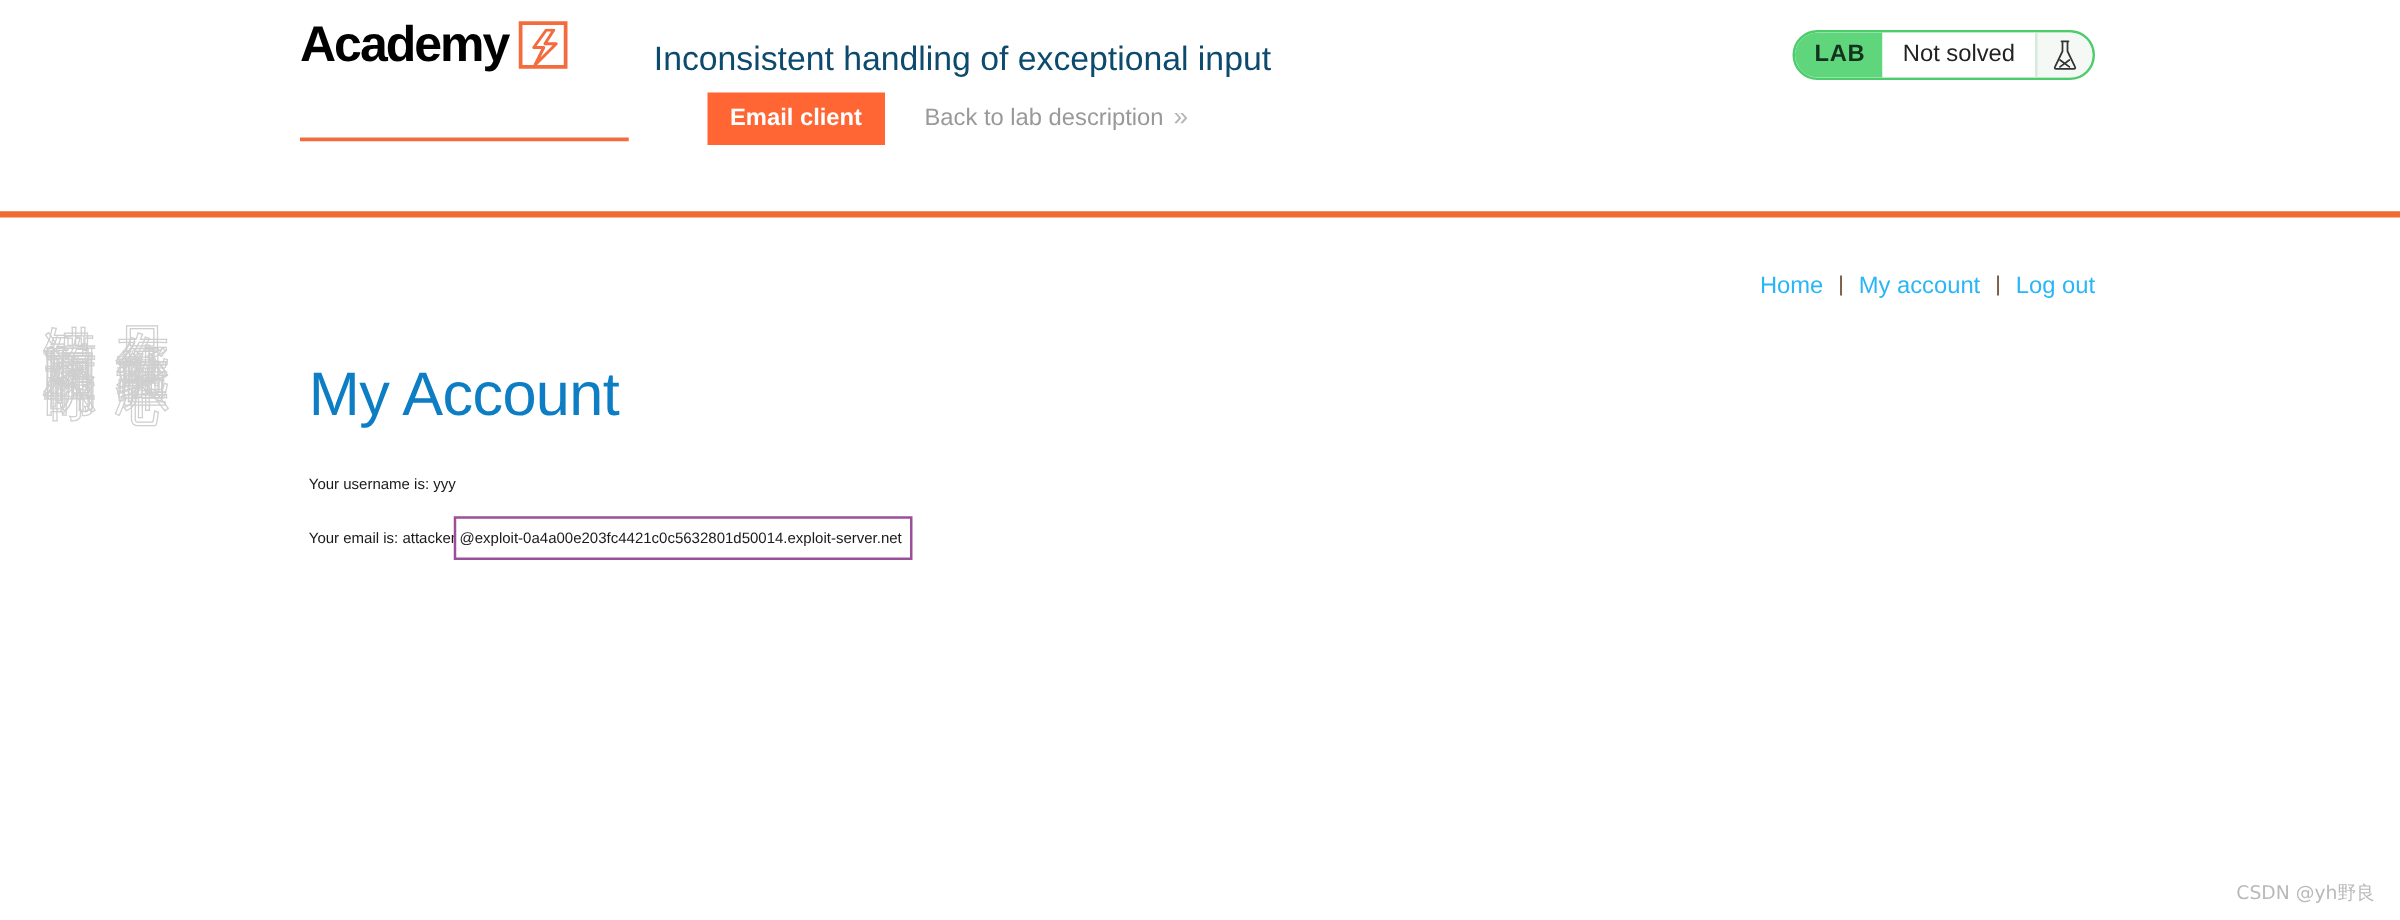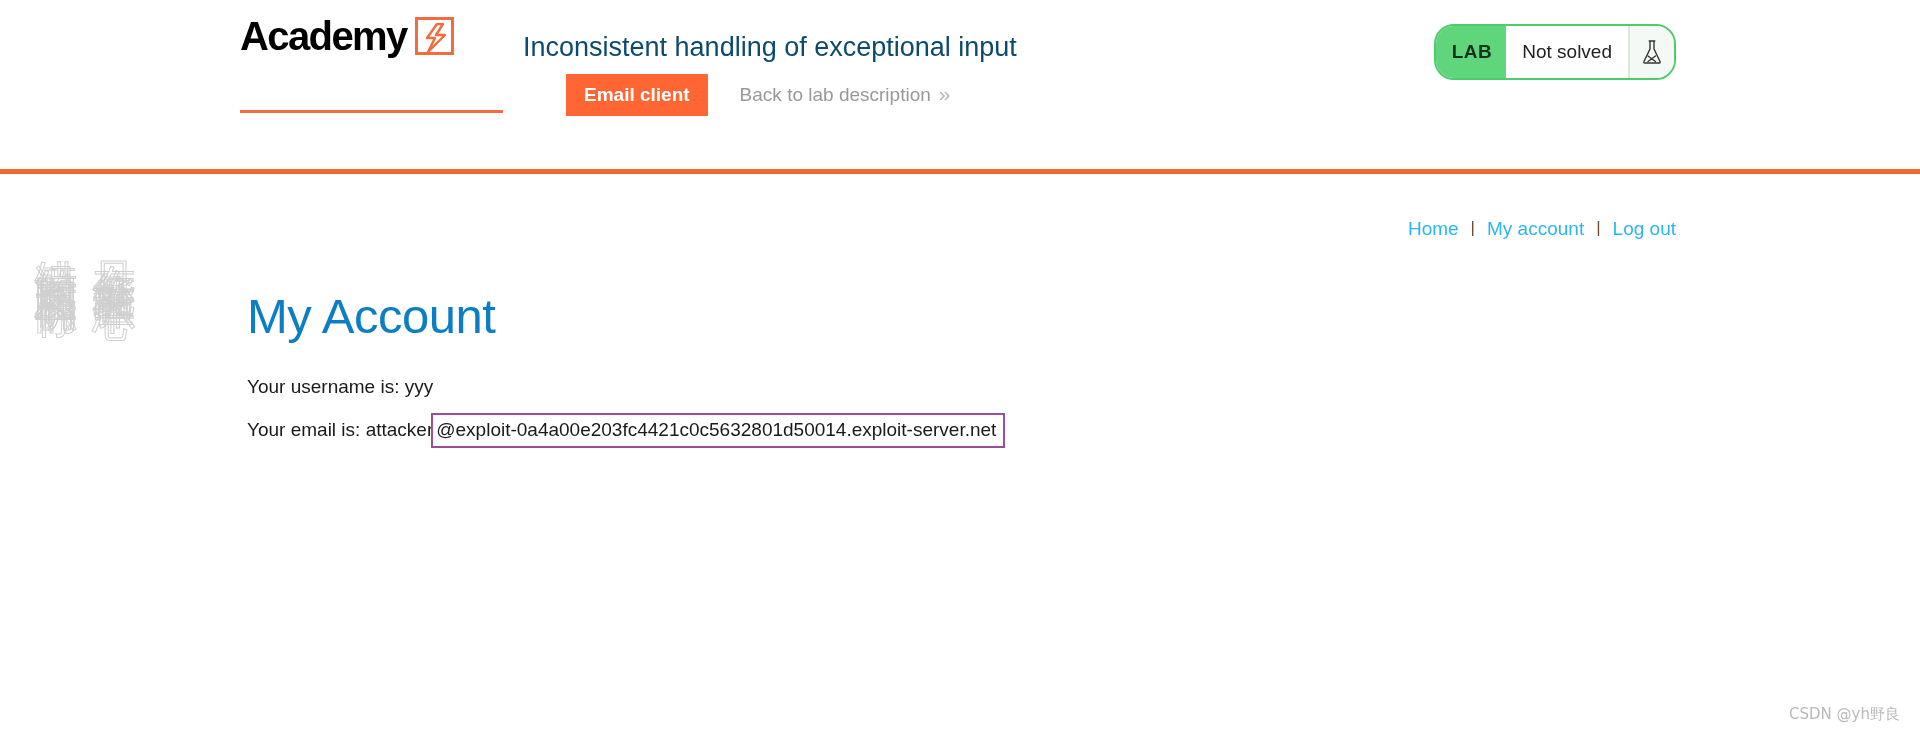--- a/index.html
+++ b/index.html
@@ -124,21 +124,21 @@
     line-height: 19px;
   }
 
   
   .lab-status {
     position: absolute;
     right: 244px;
     top: 24px;
     display: flex;
     align-items: stretch;
-    height: 56px;
+    height: 40px;
     border: 2px solid #4ccc6b;
     border-radius: 20px;
     background: #ffffff;
     overflow: hidden;
   }
   .lab-status .tag {
     background: #5fd67c;
     color: #15321f;
     font-weight: 700;
     font-size: 19px;
@@ -204,21 +204,21 @@
   }
   .page-heading {
     color: #0d7dc4;
     font-size: 49px;
     line-height: 56px;
     font-weight: 400;
     letter-spacing: -0.5px;
     margin-bottom: 30px;
   }
   .field-line {
-    font-size: 19px;
+    font-size: 12px;
     line-height: 26px;
     color: #1a1a1a;
     margin-bottom: 13px;
     white-space: nowrap;
   }
   .field-line.email-line {
     position: relative;
     display: inline-block;
   }
   .email-highlight {

